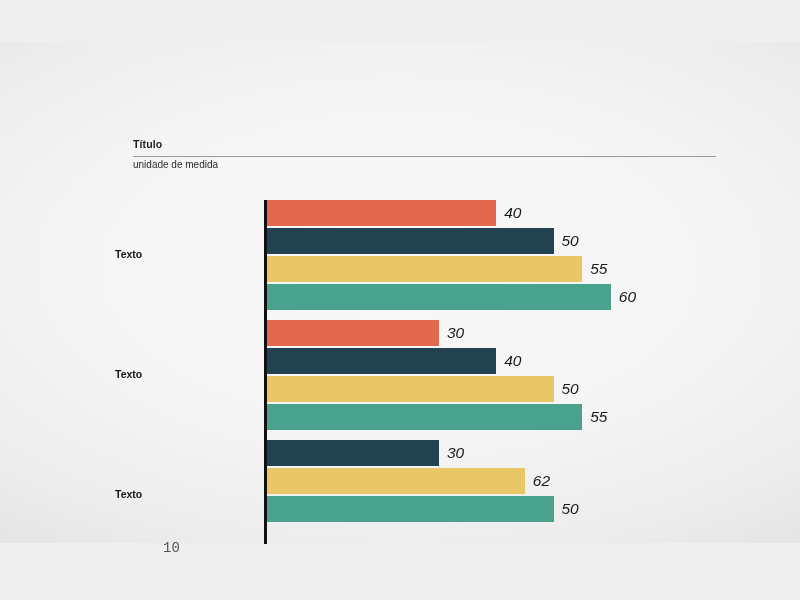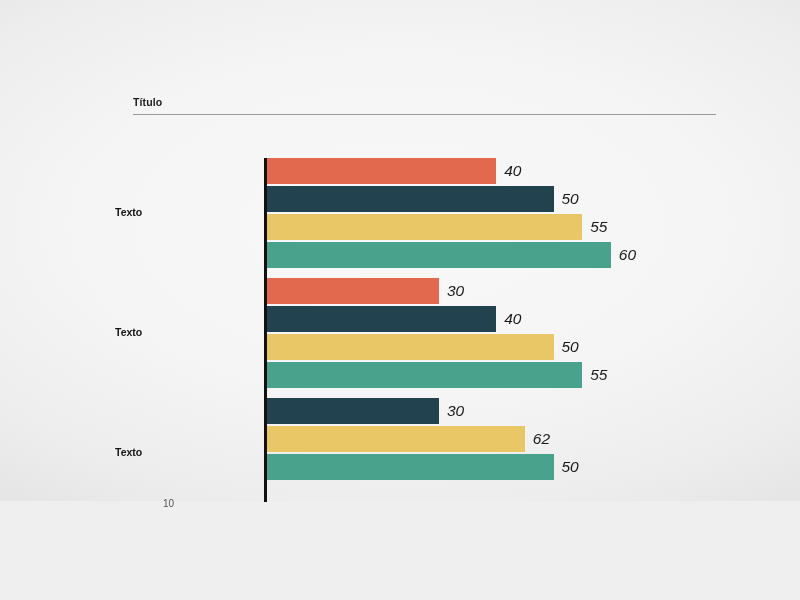--- a/index.html
+++ b/index.html
@@ -14,20 +14,21 @@
     font-family: "Liberation Sans", sans-serif;
     background: #efefef;
   }
 
   .slide {
     position: relative;
     width: 800px;
     height: 501px;
     background:
       radial-gradient(ellipse 95% 80% at 50% 45%, #f8f8f8 0%, #f5f5f5 42%, #ededed 70%, #e2e2e2 92%, #dcdcdc 100%);
+    margin-top: 42px;
   }
 
   
   .header {
     position: absolute;
     left: 133px;
     top: 96px;
     width: 583px;
   }
   .title {
@@ -118,32 +119,34 @@
     font-weight: bold;
     color: #141414;
     white-space: nowrap;
   }
 
   
   .page-number {
     position: absolute;
     left: 163px;
     top: 498px;
-    font-size: 10px;
+    font-size: 14px;
     color: #555555;
+    font-family: Liberation Mono, monospace;
   }
 </style>
 </head>
 <body>
 
 <div class="slide">
 
   <div class="header">
     <div class="title">Título</div>
     <div class="header-rule"></div>
+    <div class="subtitle">unidade de medida</div>
   </div>
 
   <div class="chart">
     <div class="axis-line"></div>
     <div class="plot" id="plot-area">
         <div class="group" style="top: 0px;">
           <div class="bar-row">
             <div class="bar" style="width: 229.2px; background: rgb(226, 105, 78);"></div>
             <div class="bar-value" style="left: 237.2px;">40</div>
           </div>

